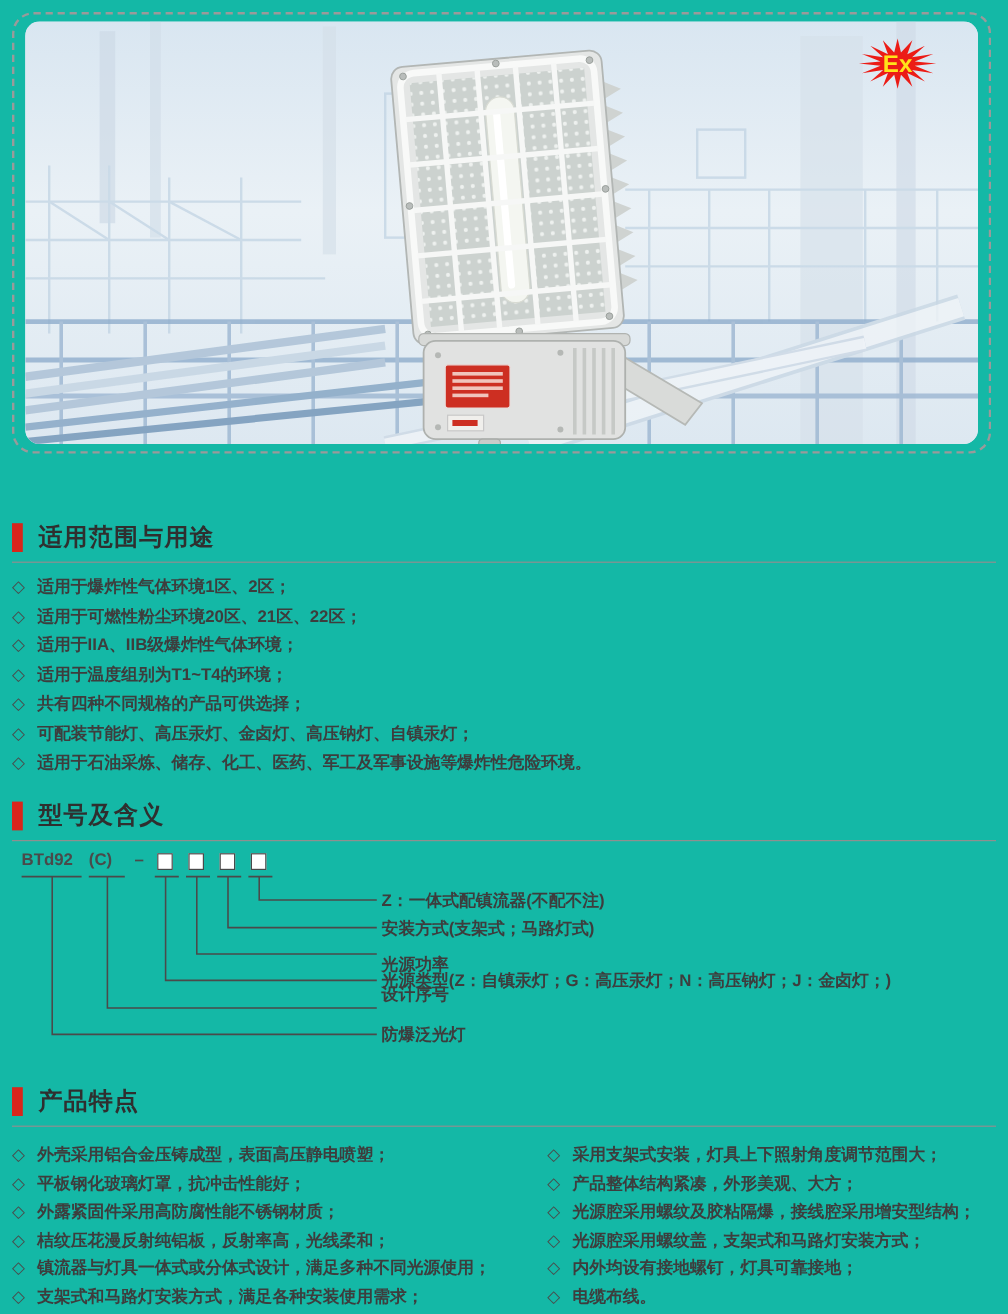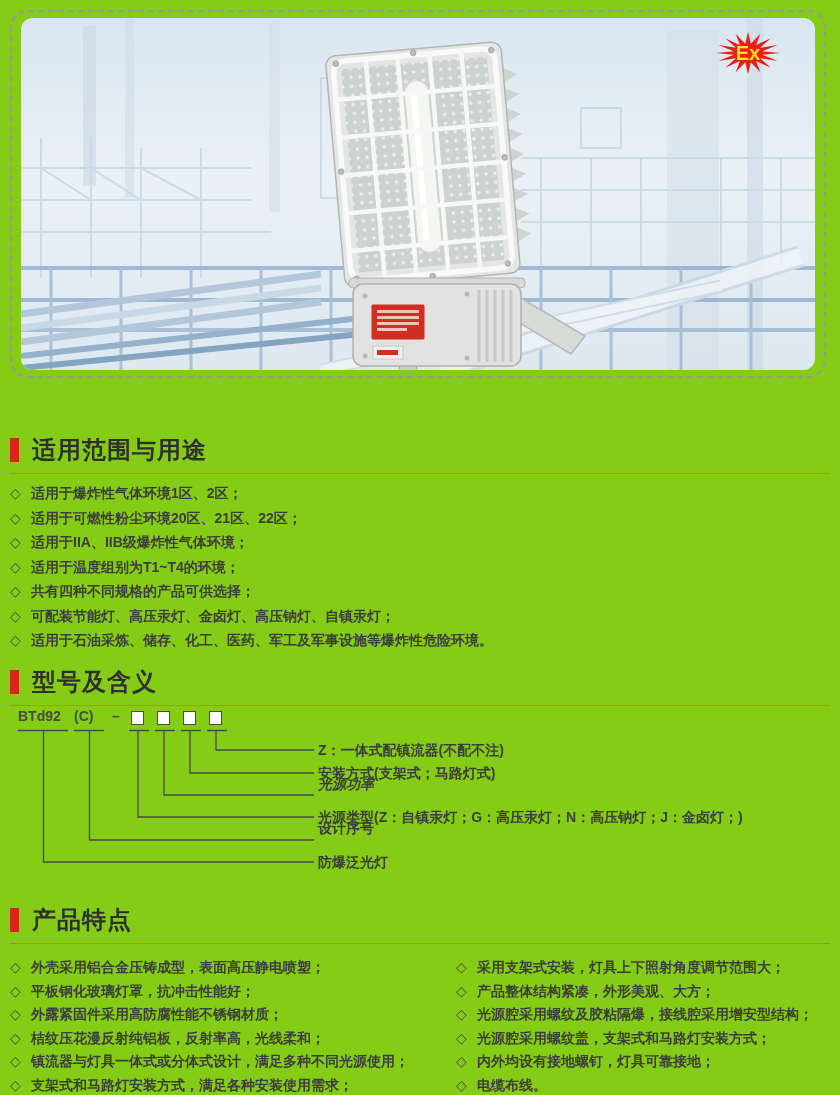--- a/index.html
+++ b/index.html
@@ -1,34 +1,34 @@
 <!DOCTYPE html>
 <html><head>
 <meta charset="utf-8">
 <style>
   html,body{margin:0;padding:0;background:#ffffff;}
-  .page{position:relative;width:840px;height:1095px;background:#84cc16;overflow:hidden;
+  .page{position:relative;width:840px;height:1095px;background:#14b8a6;overflow:hidden;
         font-family:"Liberation Sans","DejaVu Sans",sans-serif;color:#3d3d3d;}
 
   
   .photo-frame{position:absolute;left:10px;top:10px;width:812px;height:364px;
                border:2px dashed #9a9a9a;border-radius:18px;}
   .photo{position:absolute;left:9px;top:6px;width:794px;height:352px;border-radius:12px;
          overflow:hidden;background:linear-gradient(#dbe7f1,#e9f1f6 45%,#dde8f1);}
   .photo svg{position:absolute;left:0;top:0;}
   .svg-bg{left:0;top:0;}
   .svg-lamp{left:298px !important;top:22px !important;}
   .svg-ex{left:692px !important;top:10px !important;}
 
   
   .section{position:absolute;left:10px;width:820px;}
   .sec-header{display:flex;align-items:center;border-bottom:1px solid #8f8f8f;
               padding-bottom:7px;}
   .sec-bar{width:9px;height:24px;background:#d8261b;margin-right:13px;flex:0 0 auto;}
-  .sec-title{font-size:24px;font-weight:bold;color:#2f2f2f;letter-spacing:1px;}
+  .sec-title{font-size:20px;font-weight:bold;color:#2f2f2f;letter-spacing:1px;}
 
   
   ul.dlist{list-style:none;margin:10px 0 0 0;padding:0;}
   ul.dlist li{display:flex;align-items:flex-start;font-size:14px;font-weight:bold;
               color:#3d3d3d;line-height:15px;margin-bottom:9.5px;}
   ul.dlist li .dm{flex:0 0 auto;width:21px;font-weight:normal;color:#4a4a4a;font-size:14px;}
   #section-usage ul.dlist li{margin-bottom:9.5px;}
 
   #section-usage{top:434px;}
   #section-usage ul.dlist{margin-top:12px;}
@@ -39,21 +39,21 @@
   .diagram .code{position:absolute;top:6px;font-size:14px;font-weight:bold;color:#4a4a4a;}
   .m-prefix{left:8px;}
   .m-series{left:64px;}
   .m-dash{left:102px;}
   .mbox{position:absolute;top:9px;width:11px;height:12px;border:1.5px solid #4a4a4a;
         background:#fff;}
   .mbox.b0{left:121px;} .mbox.b1{left:147px;} .mbox.b2{left:173px;} .mbox.b3{left:199px;}
   .diagram svg{position:absolute;left:0;top:0;}
   .mlabel{position:absolute;left:308px;font-size:14px;font-weight:bold;color:#3d3d3d;
           line-height:20px;white-space:nowrap;}
-  .ml0{top:38px;} .ml1{top:61px;} .ml2{top:72px;font-style:italic;} .ml3{top:105px;} .ml4{top:116px;} .ml5{top:150px;}
+  .ml0{top:38px;} .ml1{top:61px;} .ml2{top:91px;} .ml3{top:105px;} .ml4{top:116px;} .ml5{top:150px;}
 
   
   #section-features{top:904px;}
   .cols{display:flex;margin-top:16px;}
   .col-left{width:436px;flex:0 0 auto;}
   .col-right{width:384px;flex:0 0 auto;padding-left:10px;}
   #section-features ul.dlist{margin-top:0;}
   #section-features ul.dlist li{margin-bottom:8.5px;}
 </style>
 </head>

